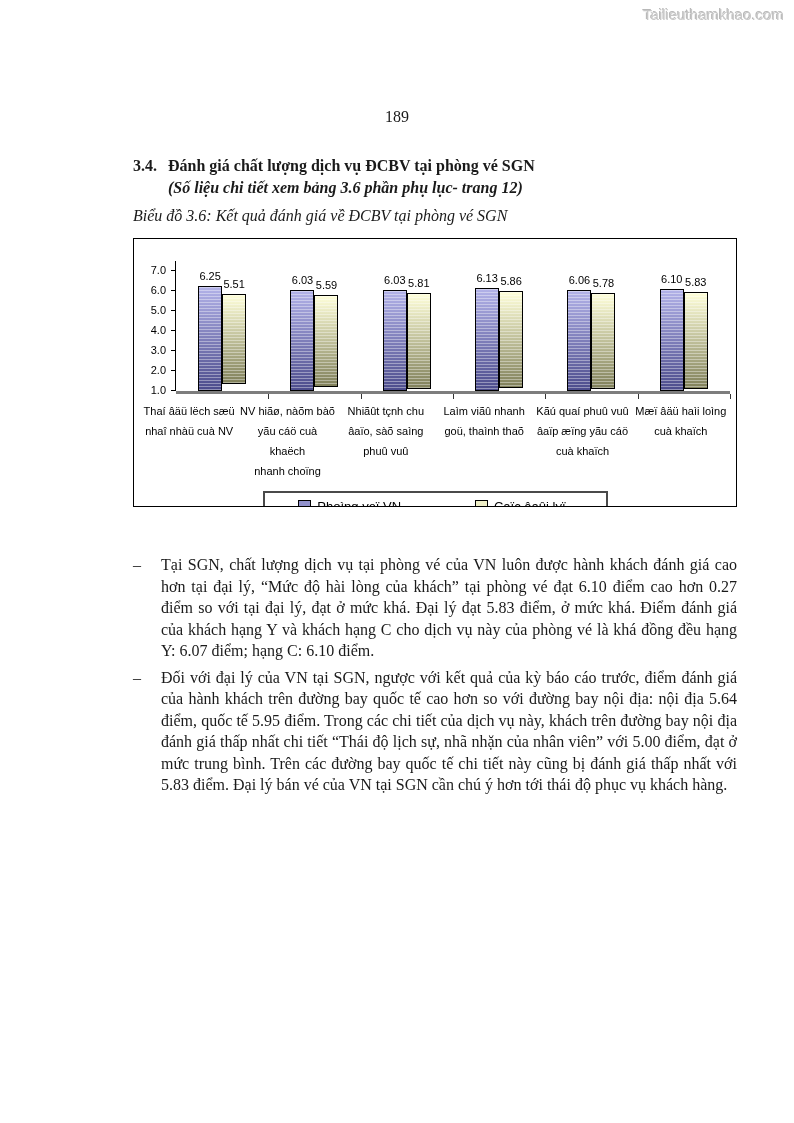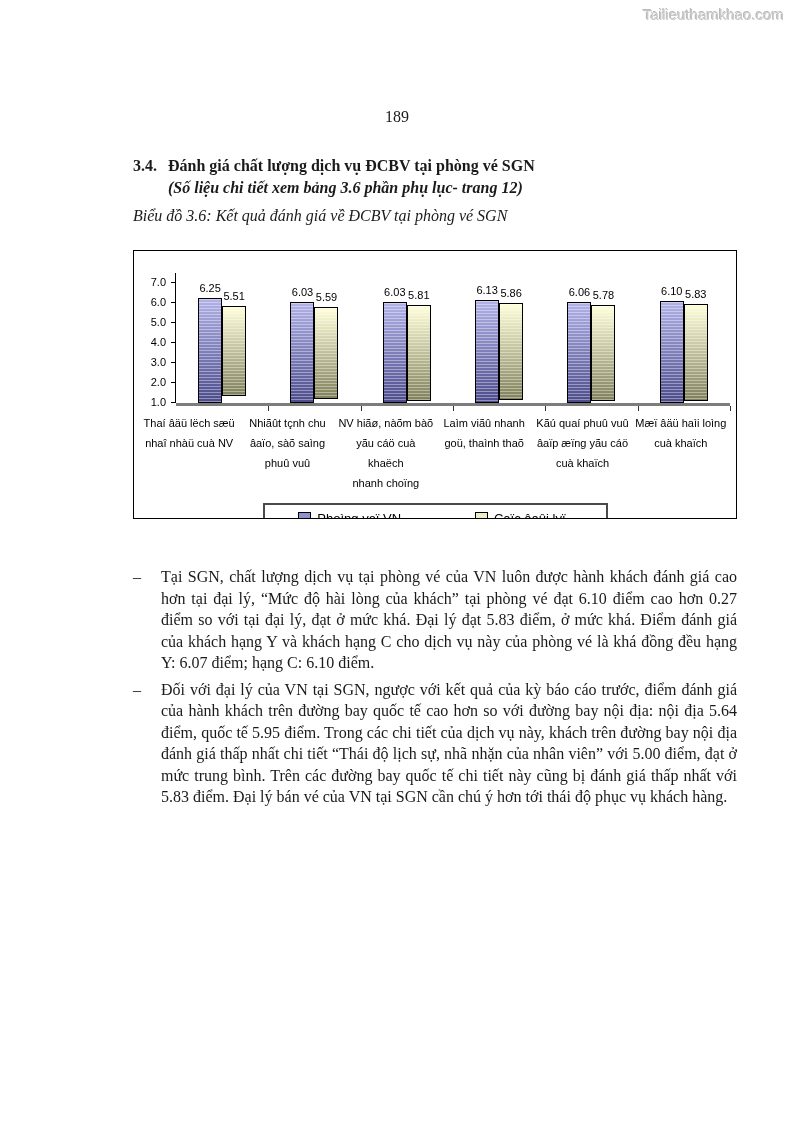--- a/index.html
+++ b/index.html
@@ -16,21 +16,21 @@
   }
   .page-number { position:absolute; top:60px; left:0; right:0; text-align:center; font-size:16px;margin-top:48px; }
   .content { position:absolute; left:133px; top:156px; width:604px; }
 
   .heading-row { display:flex; font-weight:bold; font-size:16px; line-height:20px; }
   .heading-number { width:35px; flex:none; }
   .subtitle { margin-left:35px; font-weight:bold; font-style:italic; font-size:16px; line-height:20px; margin-top:2px; }
   .chart-caption { font-style:italic; font-size:16px; line-height:20px; margin-top:8px; }
 
   .chart-box {
-    margin-top:24px; width:604px; height:269px; border:1px solid #000;
+    margin-top:12px; width:604px; height:269px; border:1px solid #000;
     padding:22px 6px 0 6px; overflow:hidden; background:#fff;
     font-family:"Liberation Sans", sans-serif;
   }
   .plot-row { display:flex; }
   .y-axis { position:relative; width:36px; height:130px; flex:none; border-right:1px solid #000; }
   .ytick-label { position:absolute; right:9px; font-size:11px; line-height:13px; color:#000; }
   .ytick-dash { position:absolute; right:0; width:4px; height:1px; background:#000; }
   .bars-field { position:relative; flex:1; height:130px; display:flex; align-items:flex-end; }
   .baseline { position:absolute; left:0; right:0; bottom:-3px; height:3px; background:#7d7d7d; }
   .xtick { position:absolute; bottom:-8px; width:1px; height:5px; background:#333; }
@@ -156,26 +156,26 @@
                 <div class="bar-label">5.83</div>
                 <div class="bar" style="height: 97px; background: repeating-linear-gradient(rgba(255, 255, 255, 0.38) 0px, rgba(255, 255, 255, 0.38) 1px, rgba(255, 255, 255, 0) 1px, rgba(255, 255, 255, 0) 3px), linear-gradient(rgb(255, 255, 218), rgb(128, 128, 90));"></div>
               </div>
             </div>
             <div class="xtick" style="left: 100%;"></div>
           </div>
       </div>
       <div class="category-row">
           <div class="cat">Thaí âäü lëch sæü
 nhaî nhàü cuà NV</div>
+          <div class="cat">NV hiãø, nàõm bàõ
+yãu cáö cuà khaëch
+nhanh choïng</div>
           <div class="cat">Nhiãût tçnh chu
 âaïo, sàõ saìng
 phuû vuû</div>
-          <div class="cat">NV hiãø, nàõm bàõ
-yãu cáö cuà khaëch
-nhanh choïng</div>
           <div class="cat">Laìm viãû nhanh
 goü, thaình thaõ</div>
           <div class="cat">Kãú quaí phuû vuû
 âaïp æïng yãu cáö
 cuà khaïch</div>
           <div class="cat">Mæï âäü haìi loìng
 cuà khaïch</div>
         </div>
       <div class="legend">
         <div class="legend-entry">

